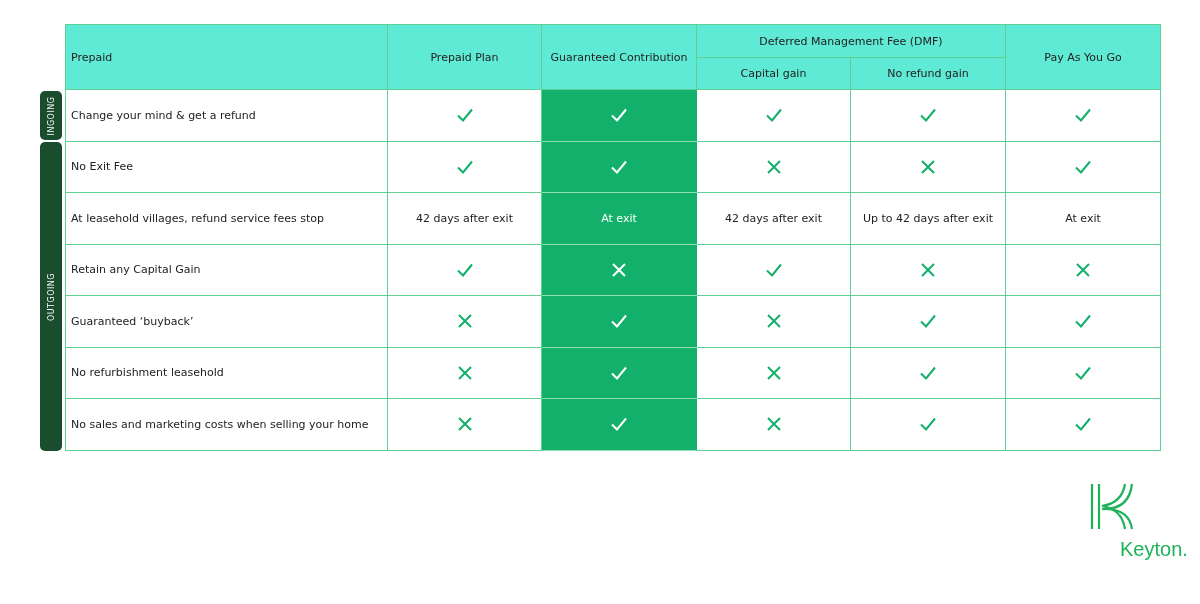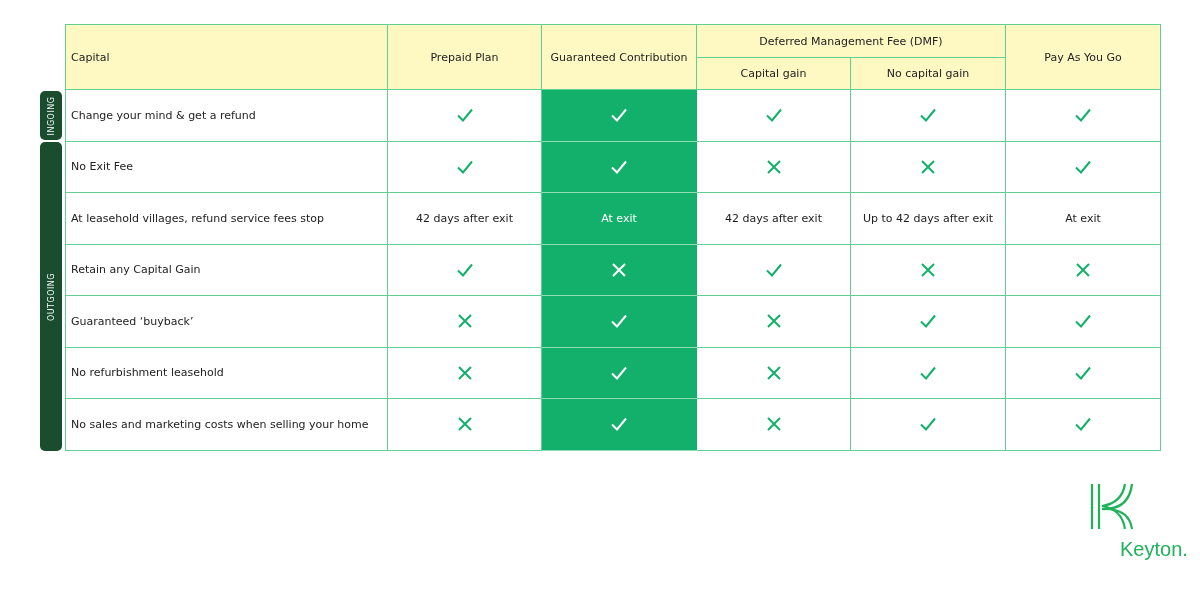--- a/index.html
+++ b/index.html
@@ -1,21 +1,21 @@
 <!DOCTYPE html>
 <html><head>
 <meta charset="utf-8">
 <style>
   html, body { margin:0; padding:0; background:#ffffff; }
   body { width:1200px; height:604px; position:relative; overflow:hidden;
          font-family:"DejaVu Sans","Liberation Sans",sans-serif; color:#222; }
   .wrap { position:absolute; left:65px; top:24px; }
   table { border-collapse:collapse; table-layout:fixed; width:1095px; }
   td, th { border:1.5px solid #5fcf94; font-size:11px; font-weight:normal; padding:0; }
-  th { background:#fef9c3; color:#222; text-align:center; }
+  th { background:#5eead4; color:#222; text-align:center; }
   th.benefit-h { text-align:left; padding-left:5px; }
   td.label { text-align:left; padding-left:5px; color:#222;margin-top:16px; }
   td.val { text-align:center; }
   td.hl { background:#12b06a; color:#ffffff; border-left-color:#12b06a; border-right-color:#12b06a; border-top-color:#8fdcb5; border-bottom-color:#8fdcb5; }
   tr.h1 th { height:32px; }
   tr.h2 th { height:31px; }
   tbody tr { height:51.5px; }
   .mark { display:inline-block; width:20px; height:20px; vertical-align:middle; }
   .mark svg { width:20px; height:20px; display:block; }
   .side { position:absolute; left:40px; width:22px; background:#1a4d2e; border-radius:5px; }
@@ -39,29 +39,29 @@
     <colgroup>
       <col style="width:322px">
         <col style="width:154px">
         <col style="width:155px">
       <col style="width:154px">
         <col style="width:155px">
         <col style="width:155px">
     </colgroup>
     <thead>
       <tr class="h1">
-        <th class="benefit-h" rowspan="2">Capital</th>
+        <th class="benefit-h" rowspan="2">Prepaid</th>
         <th rowspan="2">Prepaid Plan</th>
         <th rowspan="2">Guaranteed Contribution</th>
         <th colspan="2">Deferred Management Fee (DMF)</th>
         <th rowspan="2">Pay As You Go</th>
       </tr>
       <tr class="h2">
         <th>Capital gain</th>
-        <th>No capital gain</th>
+        <th>No refund gain</th>
       </tr>
     </thead>
     <tbody id="tbody">
         <tr>
           <td class="label">Change your mind &amp; get a refund</td>
           <td class="val"><span class="mark"><svg viewBox="0 0 20 20">
                 <path d="M3 10.5 L8 15.5 L17 4.5" fill="none" stroke="#12b06a" stroke-width="2"></path>
               </svg></span></td>
           <td class="val hl"><span class="mark"><svg viewBox="0 0 20 20">
                 <path d="M3 10.5 L8 15.5 L17 4.5" fill="none" stroke="#ffffff" stroke-width="2"></path>

